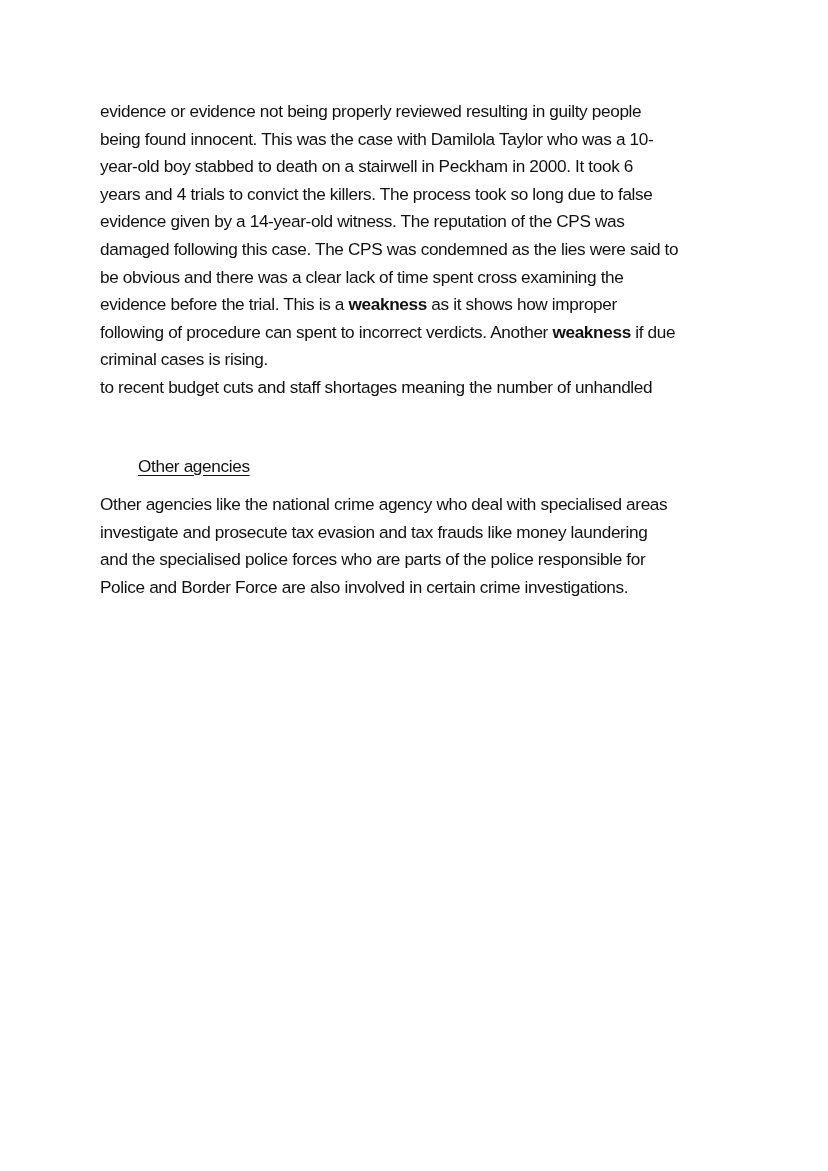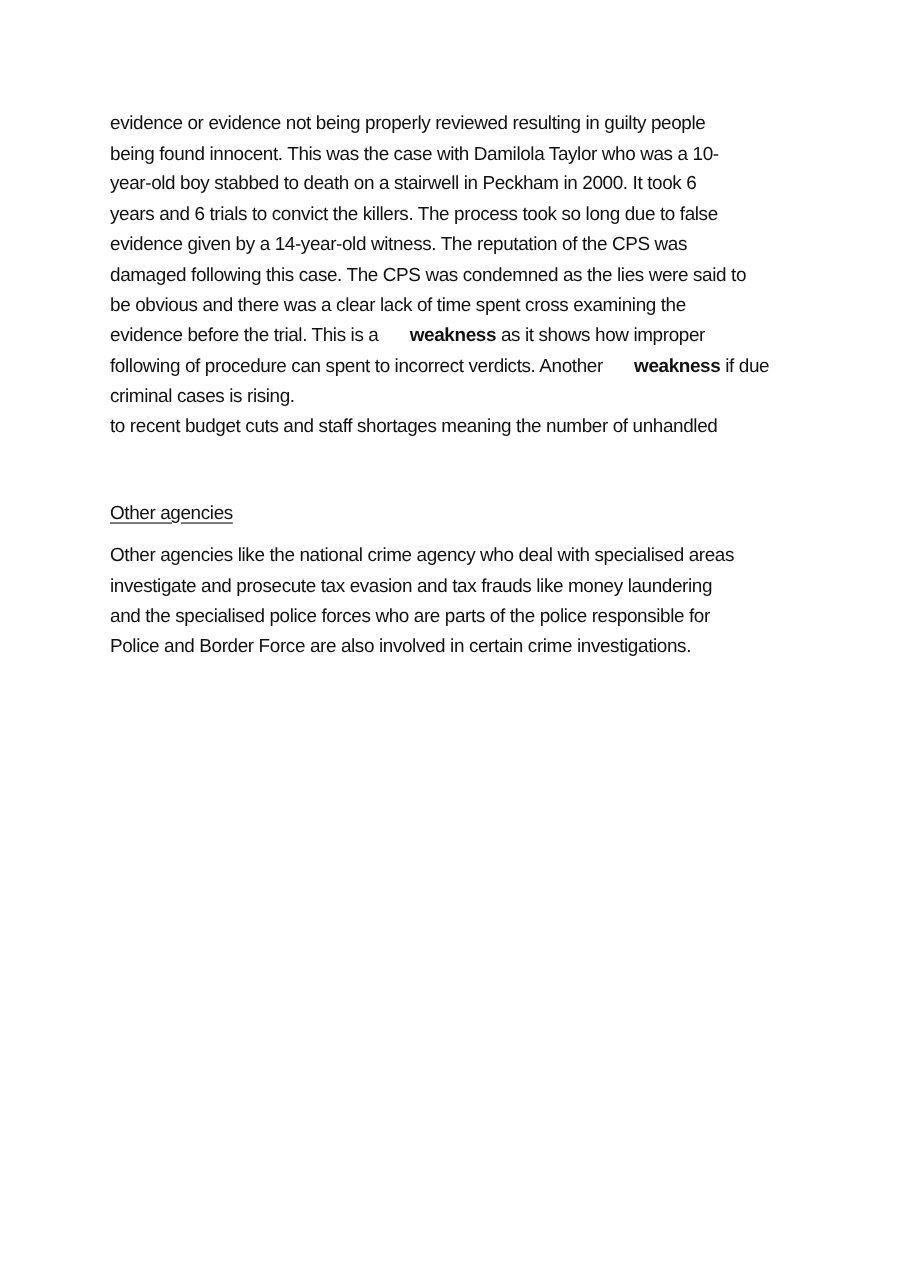--- a/index.html
+++ b/index.html
@@ -6,33 +6,33 @@
     body { width: 828px; height: 1171px; position: relative; overflow: hidden; }
     .page {
       position: absolute; left: 0; top: 0; width: 828px; height: 834px; background: #ffffff;
       font-family: "Liberation Sans", sans-serif; color: #111111;
     }
     .block { position: absolute; left: 100px; width: 640px; }
     .line {
       display: block; height: 27.6px; line-height: 27.6px;
       font-size: 17.2px; white-space: nowrap; letter-spacing: -0.35px;
     }
-    .b { font-weight: bold; margin-left: 24px; }
-    .heading { text-decoration: underline; text-underline-offset: 3px; }
+    .b { font-weight: bold; }
+    .heading { text-decoration: underline; text-underline-offset: 3px; margin-left: 38px; }
   </style>
 </head>
 <body>
 
 <div class="page">
 
   <div class="block" style="top:98px;">
     <span class="line">evidence or evidence not being properly reviewed resulting in guilty people</span>
     <span class="line">being found innocent. This was the case with Damilola Taylor who was a 10-</span>
     <span class="line">year-old boy stabbed to death on a stairwell in Peckham in 2000.  It took 6</span>
-    <span class="line">years and 6 trials to convict the killers. The process took so long due to false</span>
+    <span class="line">years and 4 trials to convict the killers. The process took so long due to false</span>
     <span class="line">evidence given by a 14-year-old witness. The reputation of the CPS was</span>
     <span class="line">damaged following this case. The CPS was condemned as the lies were said to</span>
     <span class="line">be obvious and there was a clear lack of time spent cross examining the</span>
     <span class="line"><span style="white-space:pre">evidence before the trial. This is a </span><span class="b">weakness</span><span style="white-space:pre"> as it shows how improper</span></span>
     <span class="line"><span style="white-space:pre">following of procedure can spent to incorrect verdicts. Another </span><span class="b">weakness</span><span style="white-space:pre"> if due</span></span>
     <span class="line">criminal cases is rising.</span>
     <span class="line">to recent budget cuts and staff shortages meaning the number of unhandled</span>
   </div>
 
   <div class="block" style="top:453px;">

